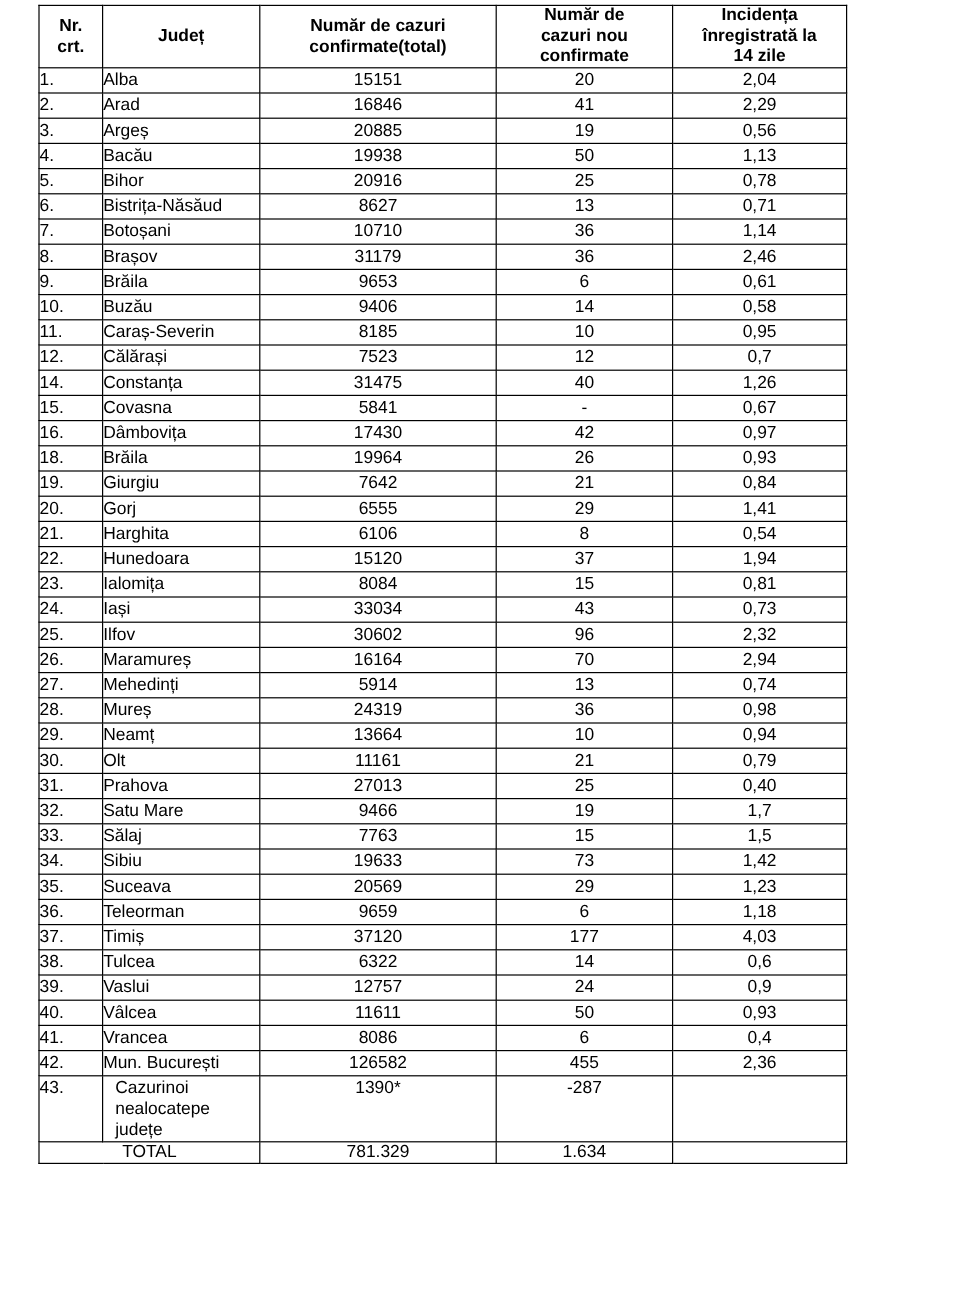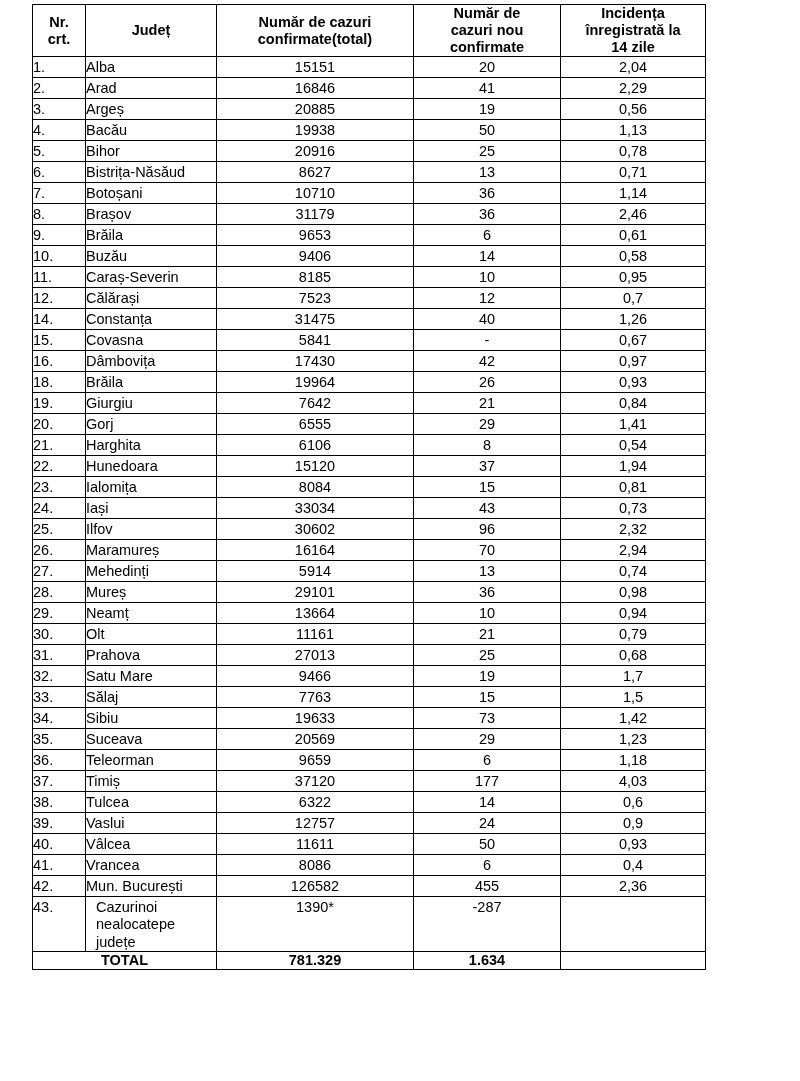--- a/index.html
+++ b/index.html
@@ -76,21 +76,20 @@
     margin-left: 10px;
   }
   .justify-cell span.last {
     display: block;
     text-align: left;
     text-align-last: left;
   }
   tfoot td {
     text-align: center;
     padding: 2px 0 3px 0;
-    font-weight: bold;
   }
   tfoot td.total-label {
     text-align: center;
     padding-left: 0;
   }
   tfoot td.blank-cell {
     border-left: 1.3px solid #000;
     border-right: 1.3px solid #000;
   }
 </style>
@@ -294,21 +293,21 @@
         <tr>
           <td class="c-nr">27.</td>
           <td class="c-jud">Mehedinți</td>
           <td class="c-num">5914</td>
           <td class="c-num">13</td>
           <td class="c-num">0,74</td>
         </tr>
         <tr>
           <td class="c-nr">28.</td>
           <td class="c-jud">Mureș</td>
-          <td class="c-num">29101</td>
+          <td class="c-num">24319</td>
           <td class="c-num">36</td>
           <td class="c-num">0,98</td>
         </tr>
         <tr>
           <td class="c-nr">29.</td>
           <td class="c-jud">Neamț</td>
           <td class="c-num">13664</td>
           <td class="c-num">10</td>
           <td class="c-num">0,94</td>
         </tr>
@@ -317,21 +316,21 @@
           <td class="c-jud">Olt</td>
           <td class="c-num">11161</td>
           <td class="c-num">21</td>
           <td class="c-num">0,79</td>
         </tr>
         <tr>
           <td class="c-nr">31.</td>
           <td class="c-jud">Prahova</td>
           <td class="c-num">27013</td>
           <td class="c-num">25</td>
-          <td class="c-num">0,68</td>
+          <td class="c-num">0,40</td>
         </tr>
         <tr>
           <td class="c-nr">32.</td>
           <td class="c-jud">Satu Mare</td>
           <td class="c-num">9466</td>
           <td class="c-num">19</td>
           <td class="c-num">1,7</td>
         </tr>
         <tr>
           <td class="c-nr">33.</td>

